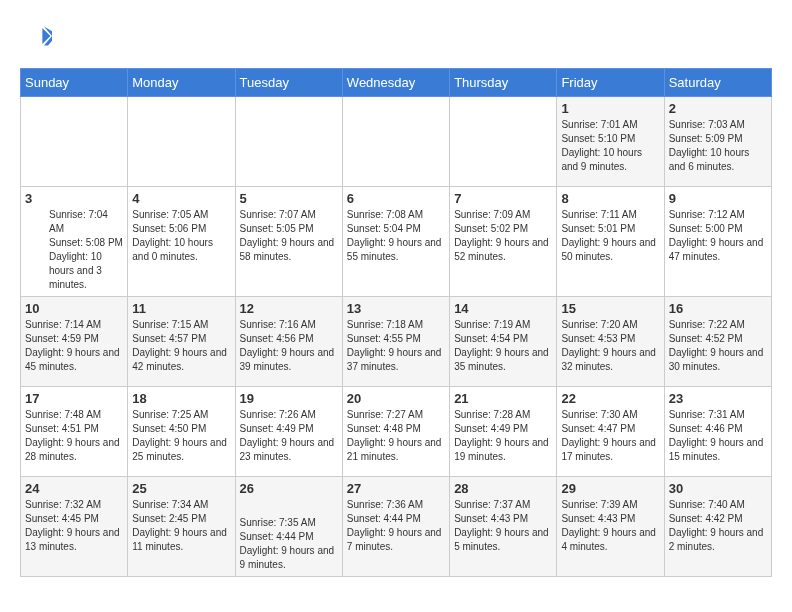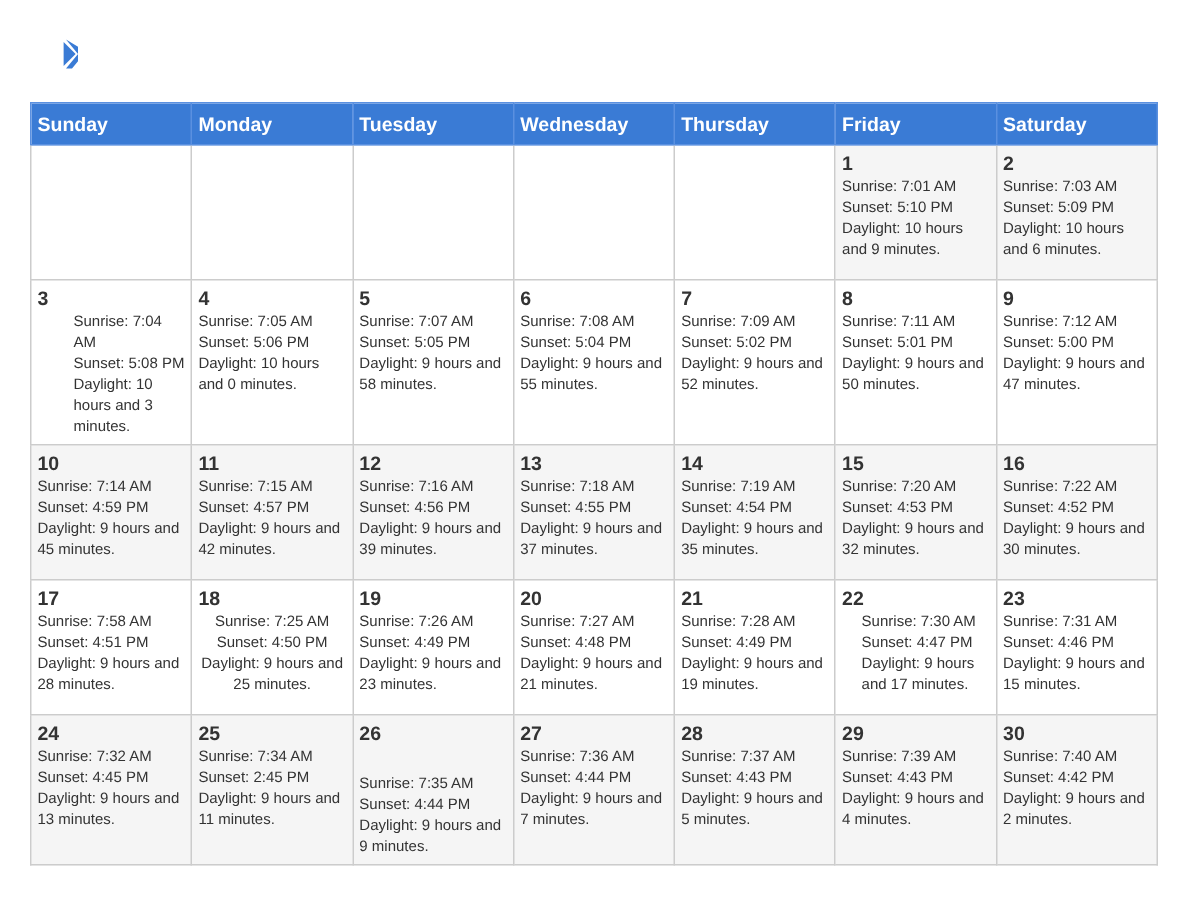--- a/index.html
+++ b/index.html
@@ -48,21 +48,21 @@
     }
     table {
       width: 100%;
       border-collapse: collapse;
       table-layout: fixed;
     }
     thead th {
       background-color: #3a7bd5;
       color: #fff;
       font-size: 13px;
-      font-weight: bold;
+      font-weight: normal;
       padding: 6px 4px;
       text-align: left;
       border: 1px solid #5a90e0;
     }
     tbody td {
       border: 1px solid #ccc;
       vertical-align: top;
       padding: 4px;
       font-size: 10.5px;
       color: #333;
@@ -223,27 +223,27 @@
         <td>
           <span class="day-num">16</span>
           <div class="day-info" style="white-space: pre-line;">Sunrise: 7:22 AM
 Sunset: 4:52 PM
 Daylight: 9 hours and 30 minutes.</div>
         </td>
       </tr>
       <tr>
         <td>
           <span class="day-num">17</span>
-          <div class="day-info" style="white-space: pre-line;">Sunrise: 7:58 AM
+          <div class="day-info" style="white-space: pre-line;">Sunrise: 7:48 AM
 Sunset: 4:51 PM
 Daylight: 9 hours and 28 minutes.</div>
         </td>
         <td>
           <span class="day-num">18</span>
-          <div class="day-info" style="white-space: pre-line; text-align: center;">Sunrise: 7:25 AM
+          <div class="day-info" style="white-space: pre-line;">Sunrise: 7:25 AM
 Sunset: 4:50 PM
 Daylight: 9 hours and 25 minutes.</div>
         </td>
         <td>
           <span class="day-num">19</span>
           <div class="day-info" style="white-space: pre-line;">Sunrise: 7:26 AM
 Sunset: 4:49 PM
 Daylight: 9 hours and 23 minutes.</div>
         </td>
         <td>
@@ -253,21 +253,21 @@
 Daylight: 9 hours and 21 minutes.</div>
         </td>
         <td>
           <span class="day-num">21</span>
           <div class="day-info" style="white-space: pre-line;">Sunrise: 7:28 AM
 Sunset: 4:49 PM
 Daylight: 9 hours and 19 minutes.</div>
         </td>
         <td>
           <span class="day-num">22</span>
-          <div class="day-info" style="white-space: pre-line; margin-left: 13px;">Sunrise: 7:30 AM
+          <div class="day-info" style="white-space: pre-line;">Sunrise: 7:30 AM
 Sunset: 4:47 PM
 Daylight: 9 hours and 17 minutes.</div>
         </td>
         <td>
           <span class="day-num">23</span>
           <div class="day-info" style="white-space: pre-line;">Sunrise: 7:31 AM
 Sunset: 4:46 PM
 Daylight: 9 hours and 15 minutes.</div>
         </td>
       </tr>

